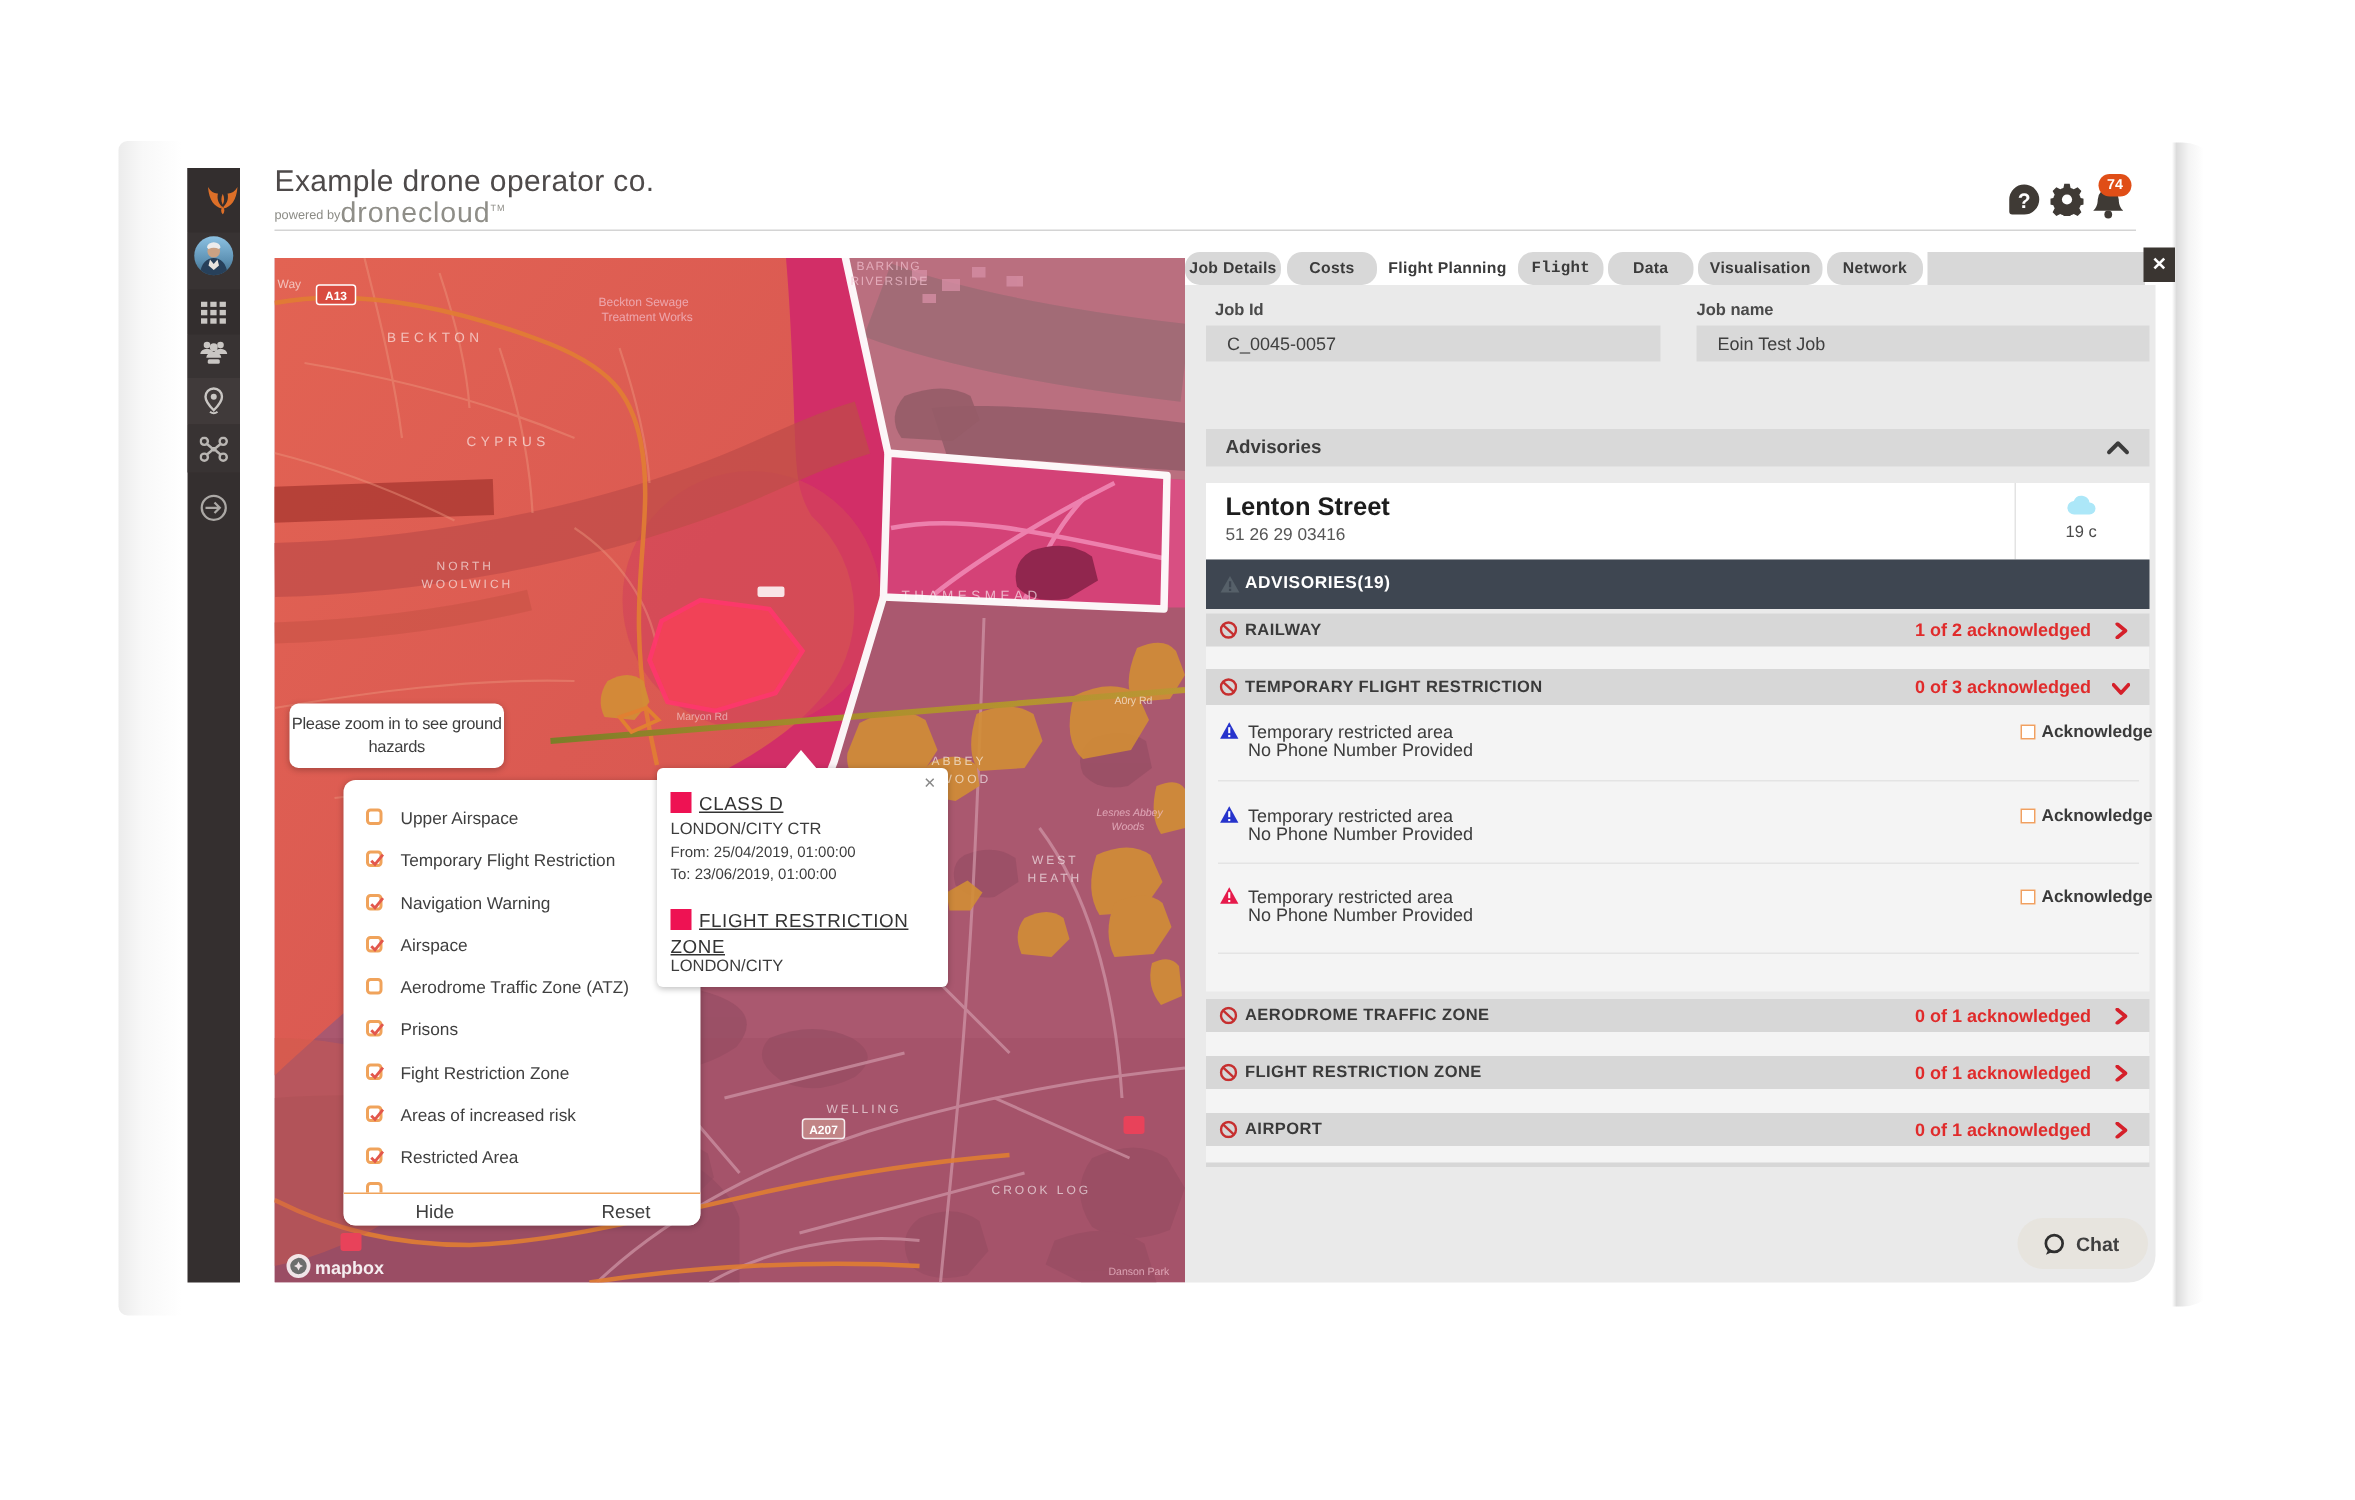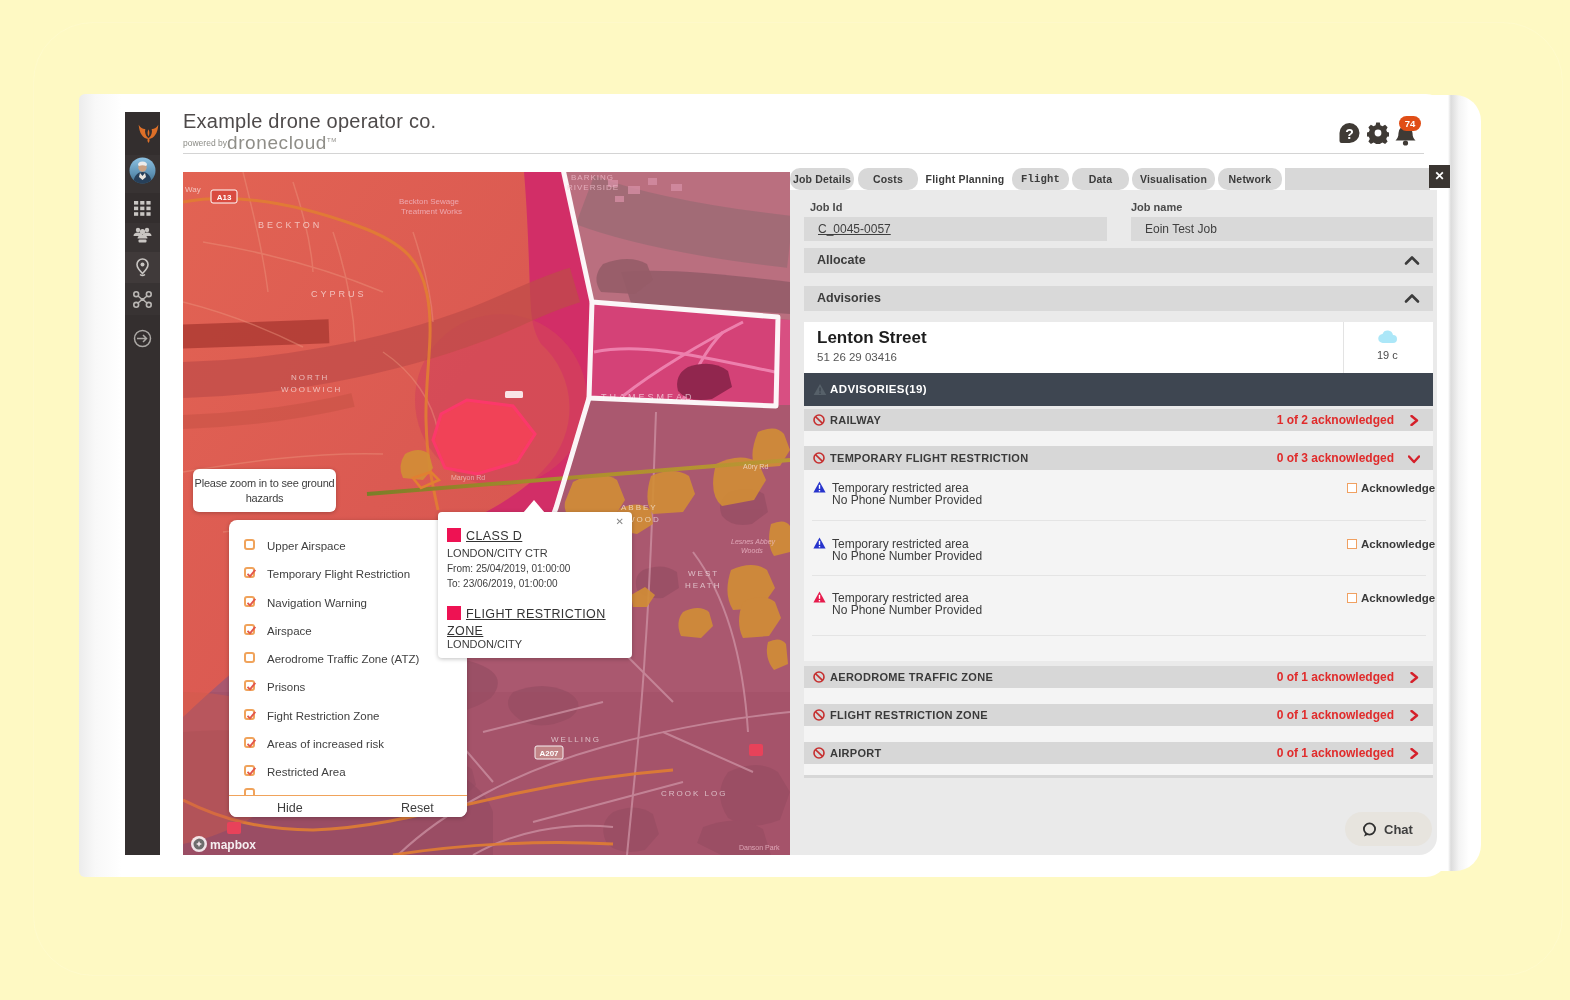--- a/index.html
+++ b/index.html
@@ -1,19 +1,19 @@
 <!DOCTYPE html>
 <html><head>
 <meta charset="utf-8">
 <style>
   * { margin:0; padding:0; box-sizing:border-box; }
   html,body { width:1570px; height:1000px; background:#000; overflow:hidden;
     font-family:"Liberation Sans", sans-serif; }
   .abs { position:absolute; }
-  #stage { position:relative; width:1570px; height:1000px; background:#fef9c3; }
+  #stage { position:relative; width:1570px; height:1000px; background:#ffffff; }
   #frame { left:33px; top:22px; width:1530px; height:954px;
     border:1.5px solid rgba(255,255,255,0.13); border-radius:60px; }
   #backcard { left:100px; top:95px; width:1381px; height:776px; border-radius:26px;
     background:linear-gradient(90deg,#fff 0,#fff calc(100% - 33px),#dcdcdc calc(100% - 30px),#f4f4f4 calc(100% - 22px),#fff calc(100% - 12px)); }
   #card { left:79px; top:94px; width:1369px; height:783px; background:linear-gradient(90deg,#ececec 0,#f8f8f8 16px,#fff 42px);
     border-radius:6px 22px 22px 6px; }
   
   #sidebar { left:125px; top:112px; width:35px; height:743px; background:#342f2f; }
   .sideblock { position:absolute; left:125px; width:35px; }
   
@@ -401,26 +401,23 @@
   <div class="tab" style="left:790px; width:64px;">Job Details</div>
   <div class="tab" style="left:858px; width:60px;">Costs</div>
   <div class="tab" style="left:921px; width:88px; background:#fff;">Flight Planning</div>
   <div class="tab" style="left:1012px; width:57px;font-family:Liberation Mono, monospace;">Flight</div>
   <div class="tab" style="left:1072px; width:57px;">Data</div>
   <div class="tab" style="left:1132px; width:83px;">Visualisation</div>
   <div class="tab" style="left:1218px; width:64px;">Network</div>
   <div class="abs" id="tabfill"></div>
   <div class="abs" id="closebtn">✕</div>
   <div class="flabel" style="left:810px; top:201px;">Job Id</div>
-  <div class="finput" style="left:804px; top:217px; width:303px;text-decoration:underline;">C_0045-0057</div>
+  <div class="finput" style="left:804px; top:217px; width:303px;">C_0045-0057</div>
   <div class="flabel" style="left:1131px; top:201px;">Job name</div>
   <div class="finput" style="left:1131px; top:217px; width:302px;">Eoin Test Job</div>
-  <div class="cbar" style="top:248px;">Allocate<svg style="position:absolute;right:13px;top:7px;" width="16" height="11" viewBox="0 0 16 11">
-        <polyline points="2,8.5 8,2.5 14,8.5" fill="none" stroke="#3c3c3c" stroke-width="2.6" stroke-linecap="round" stroke-linejoin="round"></polyline>
-      </svg></div>
   <div class="cbar" style="top:286px;">Advisories<svg style="position:absolute;right:13px;top:7px;" width="16" height="11" viewBox="0 0 16 11">
         <polyline points="2,8.5 8,2.5 14,8.5" fill="none" stroke="#3c3c3c" stroke-width="2.6" stroke-linecap="round" stroke-linejoin="round"></polyline>
       </svg></div>
   <div class="abs" style="left:804px; top:322px; width:629px; height:51px; background:#fff;">
     <div class="abs" style="left:13px; top:6px; font-size:17px; font-weight:bold; color:#1d1d1d;">Lenton Street</div>
     <div class="abs" style="left:13px; top:29px; font-size:11.5px; color:#555;">51 26 29 03416</div>
     <div class="abs" style="left:539px; top:0; width:1px; height:51px; background:#e3e3e3;"></div>
     <svg class="abs" style="left:574px; top:8px;" width="20" height="14" viewBox="0 0 20 14">
         <path d="M5 13 a4.5 4.5 0 0 1 -0.5 -9 a5.5 5.5 0 0 1 10.5 1 a4 4 0 0 1 0 8 z" fill="#ace7f8"></path>
       </svg>

